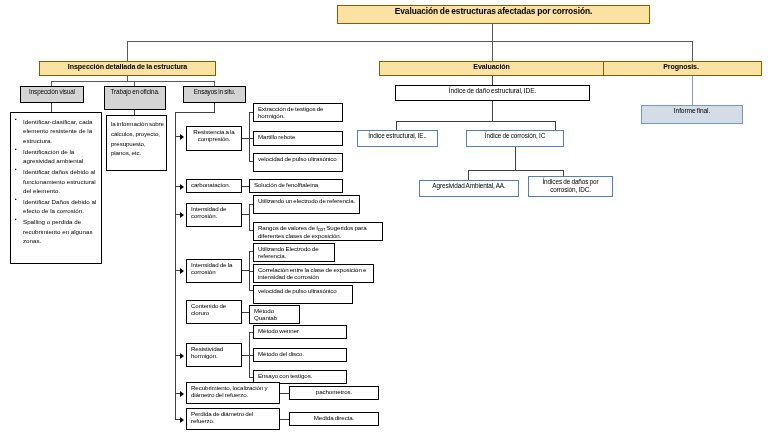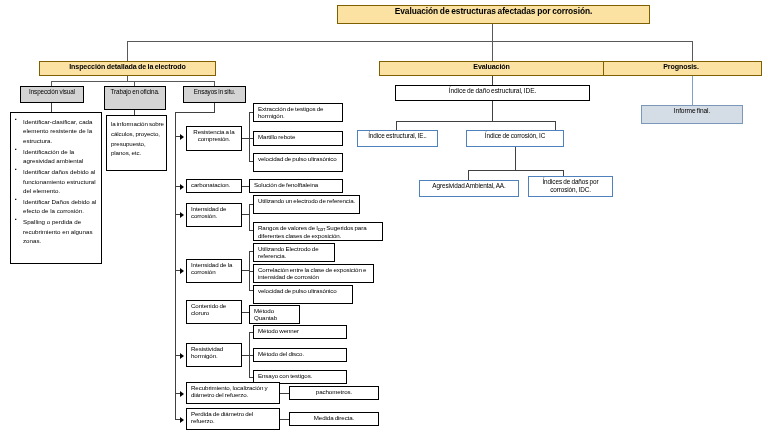--- a/index.html
+++ b/index.html
@@ -97,21 +97,21 @@
   </div>
 
   <div class="ln" style="left:492px;top:24px;width:1.4px;height:18px;"></div>
 
   <div class="ln" style="left:127px;top:41px;width:566px;height:1.4px;"></div>
   <div class="ln" style="left:127px;top:41px;width:1.4px;height:20px;"></div>
   <div class="ln" style="left:492px;top:41px;width:1.4px;height:20px;"></div>
   <div class="ln" style="left:691.5px;top:41px;width:1.4px;height:20px;"></div>
 
   <div class="box yellow l2" style="left:39px;top:61px;width:177px;height:15px;font-size:7.1px;">
-    <span>Inspección detallada de la electrodo</span>
+    <span>Inspección detallada de la estructura</span>
   </div>
 
   <div class="box yellow l2" style="left:600px;top:61px;width:162px;height:15px;font-size:7.1px;">
     <span>Prognosis.</span>
   </div>
 
   <div class="box yellow l2" style="left:379px;top:61px;width:225px;height:15px;font-size:7.1px;">
     <span>Evaluación</span>
   </div>
 

